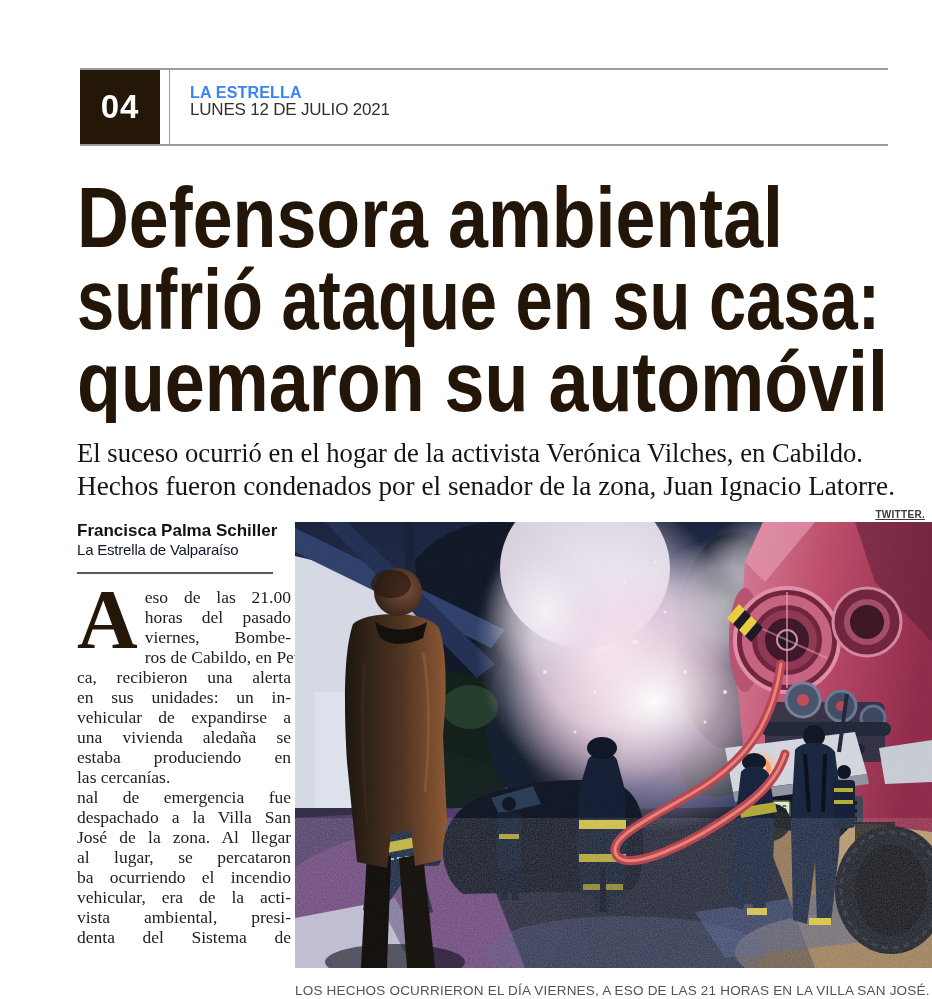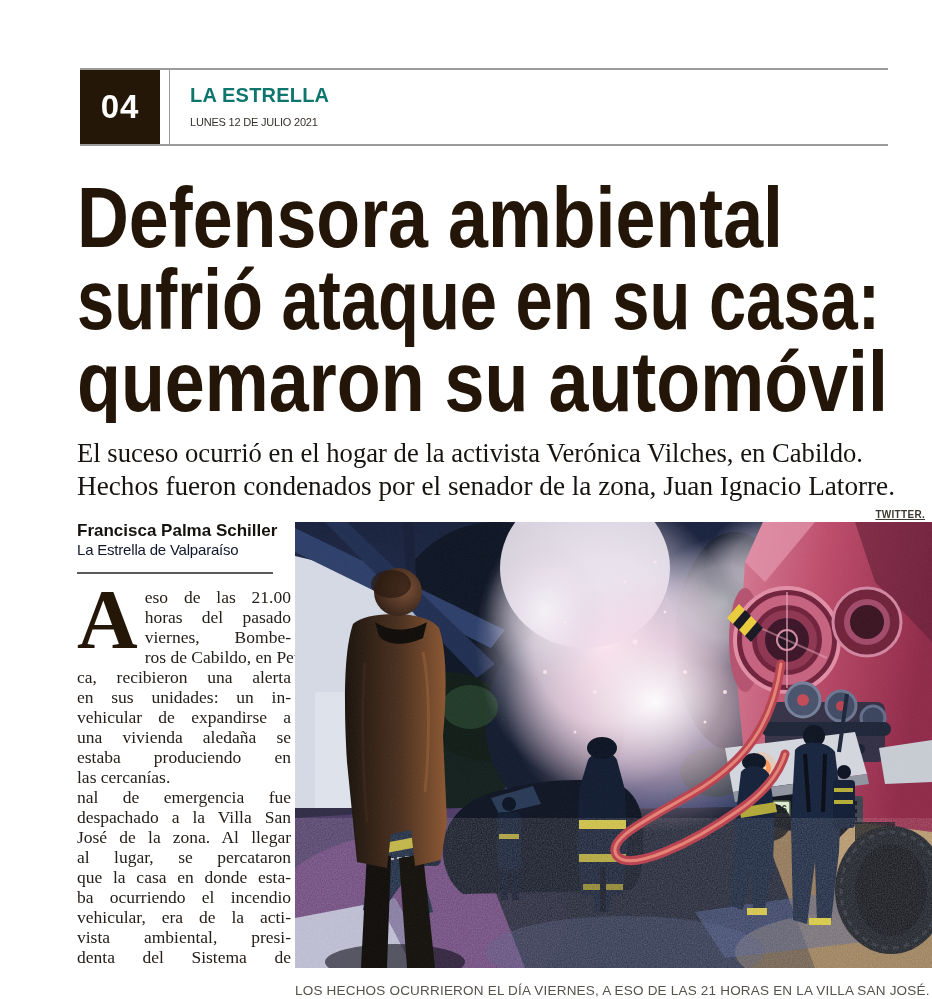--- a/index.html
+++ b/index.html
@@ -13,22 +13,22 @@
     border-top:2px solid #9b9b99;border-bottom:2px solid #9b9b99;
     box-sizing:border-box;display:flex;align-items:stretch;
   }
   .page-num-box{
     width:80px;background:#241708;color:#ffffff;
     display:flex;align-items:center;justify-content:center;
     font-size:33px;font-weight:bold;letter-spacing:1px;
   }
   .header-vsep{width:1px;background:#9b9b99;margin-left:9px;}
   .masthead-wrap{padding:15px 0 0 20px;line-height:1;}
-  .masthead{font-size:20px;font-weight:bold;color:#0f766e;letter-spacing:0.2px;}
-  .edition-date{font-size:11px;color:#36302a;margin-top:12px;letter-spacing:-0.2px;}
+  .masthead{font-size:16px;font-weight:bold;color:#3b82f6;letter-spacing:0.2px;}
+  .edition-date{font-size:17px;color:#36302a;margin-top:0;letter-spacing:-0.2px;}
   
   .headline-svg{position:absolute;left:77px;top:175px;}
   .headline-svg text{font-family:"Liberation Sans",sans-serif;font-weight:bold;}
   .subhead-svg{position:absolute;left:77px;top:436px;}
   .subhead-svg text{font-family:"Liberation Serif",serif;fill:#171310;}
   
   .byline{position:absolute;left:77px;top:521px;width:214px;}
   .byline-author{font-size:17px;font-weight:bold;color:#16120e;line-height:1.15;}
   .byline-affiliation{font-size:15px;color:#0f172a;line-height:1.2;margin-top:0;letter-spacing:-0.2px;}
   .byline-rule{width:196px;height:0;border-top:2px solid #5a5a58;margin-top:13px;}
@@ -101,21 +101,20 @@
   <div class="body-line">ca, recibieron una alerta</div>
   <div class="body-line">en sus unidades: un in-</div>
   <div class="body-line">vehicular de expandirse a</div>
   <div class="body-line">una vivienda aledaña se</div>
   <div class="body-line">estaba produciendo en</div>
   <div class="body-line para-end">las cercanías.</div>
   <div class="body-line">nal de emergencia fue</div>
   <div class="body-line">despachado a la Villa San</div>
   <div class="body-line">José de la zona. Al llegar</div>
   <div class="body-line">al lugar, se percataron</div>
-  <div class="body-line">que la casa en donde esta-</div>
   <div class="body-line">ba ocurriendo el incendio</div>
   <div class="body-line">vehicular, era de la acti-</div>
   <div class="body-line">vista ambiental, presi-</div>
   <div class="body-line">denta del Sistema de</div>
 </div>
 
 <div class="photo-frame">
 <svg viewBox="0 0 637 446" width="637" height="446">
   <defs>
     <linearGradient id="skyGrad" x1="0" y1="0" x2="0" y2="1">

